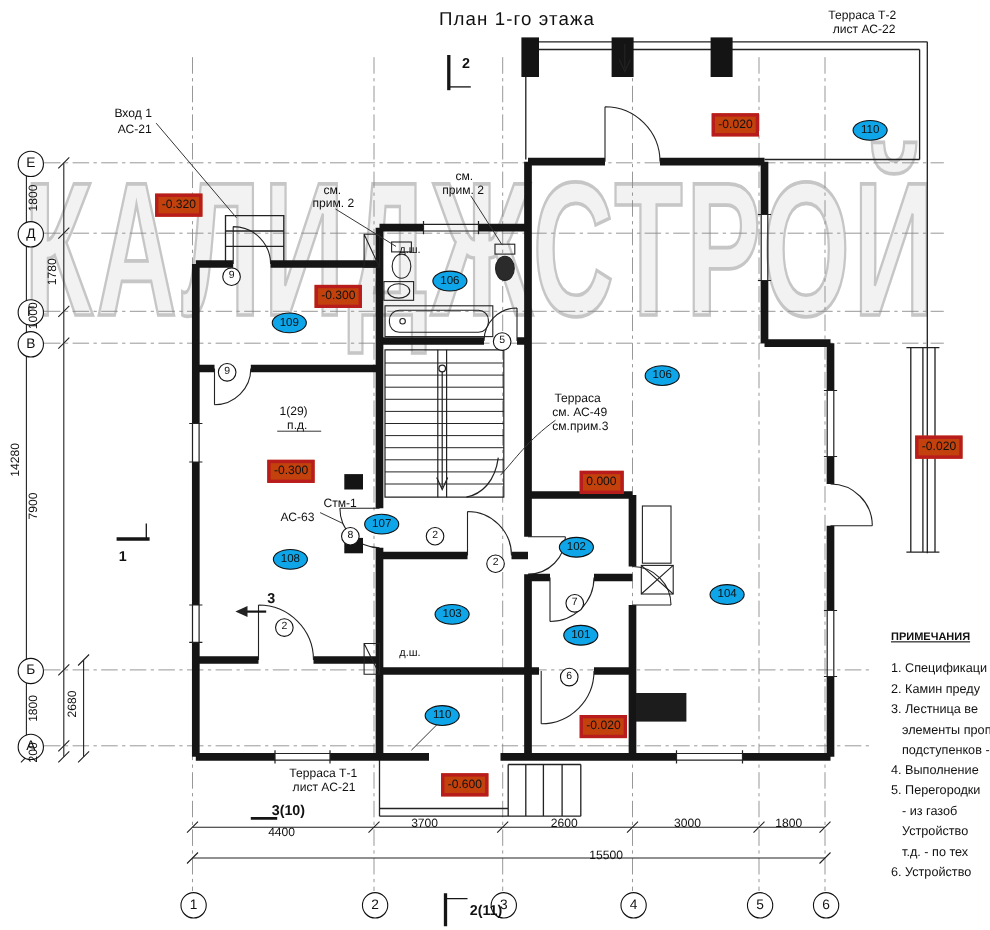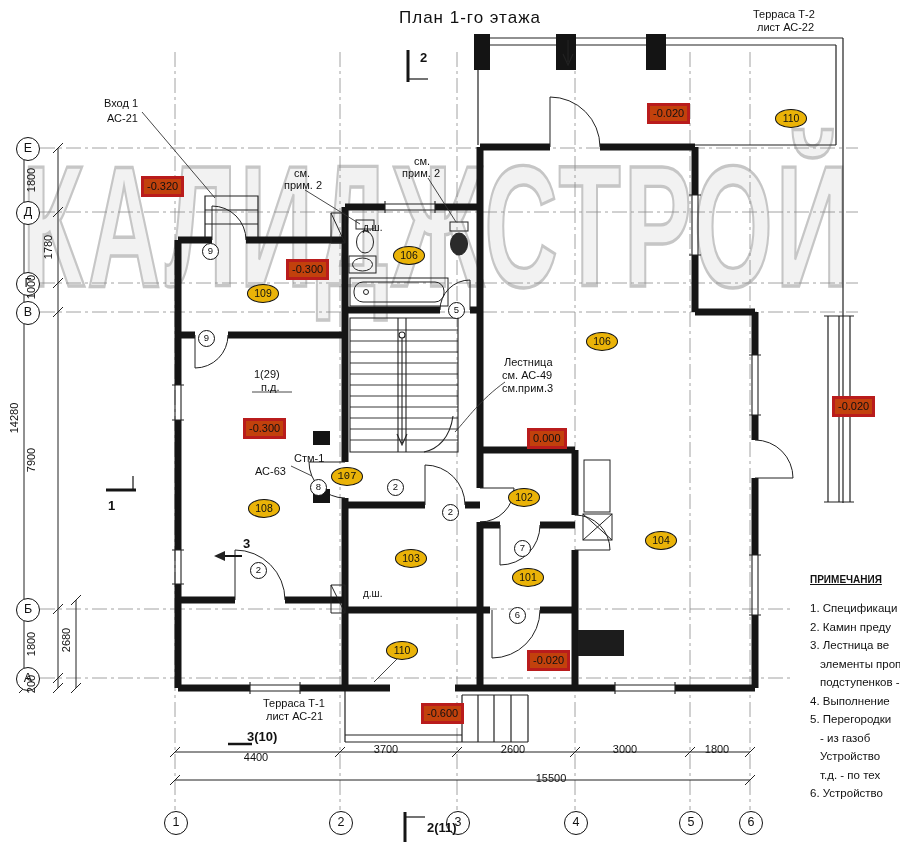--- a/index.html
+++ b/index.html
@@ -8,21 +8,21 @@
   .watermark{position:absolute;left:22px;top:128px;z-index:1;font-size:102px;font-weight:bold;
         letter-spacing:3px;transform:scaleY(1.7);transform-origin:left top;white-space:nowrap;
         color:#f2f2f2;-webkit-text-stroke:2px #c6c6c6;}
   svg.draw{position:absolute;left:0;top:0;z-index:2;}
   .lbl{position:absolute;z-index:3;font-size:11px;line-height:12px;white-space:nowrap;}
   .lbl-sm{font-size:10px;margin-left:32px;}
   .title{font-size:17px;transform:translateX(-50%);letter-spacing:1px;}
   .elev{position:absolute;z-index:3;border:3px solid #b91c1c;background:#c2410c;font-size:11px;
         line-height:14px;height:15px;padding:0 3px;white-space:nowrap;margin-left:35px;}
   .room{position:absolute;z-index:3;width:30px;height:17px;border:1px solid #111;border-radius:50%;
-        background:#eab308;font-size:10.5px;line-height:16px;text-align:center;}
+        background:#0ea5e9;font-size:10.5px;line-height:16px;text-align:center;}
   .tag{position:absolute;z-index:3;width:15px;height:15px;border:1px solid #111;border-radius:50%;
         background:#fff;font-size:9.5px;line-height:14px;text-align:center;}
   .bubble{position:absolute;z-index:3;width:22px;height:22px;border:1.4px solid #111;border-radius:50%;
         background:#fff;font-size:12.5px;line-height:21px;text-align:center;}
   .dimb{position:absolute;z-index:3;font-size:11px;transform:translate(-50%,-50%);white-space:nowrap;}
   .dimv{position:absolute;z-index:3;font-size:11px;transform:translate(-50%,-50%) rotate(-90deg);white-space:nowrap;}
   .sec{position:absolute;z-index:3;font-size:13px;font-weight:bold;}
   #notes{position:absolute;z-index:3;left:810px;top:574px;width:90px;height:271px;overflow:hidden;font-size:11.5px;}
   #notes .nt{font-weight:bold;text-decoration:underline;margin-bottom:14px;font-size:10px;}
   .note-line{line-height:18.5px;white-space:nowrap;}
@@ -173,44 +173,44 @@
   <div class="lbl" style="left:104px;top:97px;">Вход 1</div>
   <div class="lbl" style="left:107px;top:112px;">АС-21</div>
   <div class="lbl" style="left:753px;top:8px;">Терраса Т-2</div>
   <div class="lbl" style="left:757px;top:21px;">лист АС-22</div>
   <div class="lbl" style="left:263px;top:697px;">Терраса Т-1</div>
   <div class="lbl" style="left:266px;top:710px;">лист АС-21</div>
   <div class="lbl" style="left:294px;top:167px;">см.</div>
   <div class="lbl" style="left:284px;top:179px;">прим. 2</div>
   <div class="lbl" style="left:414px;top:155px;">см.</div>
   <div class="lbl" style="left:402px;top:167px;">прим. 2</div>
-  <div class="lbl" style="left:504px;top:356px;">Лестница</div>
+  <div class="lbl" style="left:504px;top:356px;">Терраса</div>
   <div class="lbl" style="left:502px;top:369px;">см. АС-49</div>
   <div class="lbl" style="left:502px;top:382px;text-align:center;">см.прим.3</div>
   <div class="lbl" style="left:255px;top:452px;margin-left:39px;">Стм-1</div>
   <div class="lbl" style="left:255px;top:465px;">АС-63</div>
   <div class="lbl" style="left:254px;top:368px;">1(29)</div>
   <div class="lbl" style="left:261px;top:381px;">п.д.</div>
   <div class="lbl lbl-sm" style="left:331px;top:222px;">д.ш.</div>
   <div class="lbl lbl-sm" style="left:331px;top:588px;">д.ш.</div>
 
   <div class="elev" style="left:106px;top:176px;">-0.320</div>
   <div class="elev" style="left:251px;top:259px;">-0.300</div>
   <div class="elev" style="left:612px;top:103px;">-0.020</div>
   <div class="elev" style="left:208px;top:418px;">-0.300</div>
   <div class="elev" style="left:492px;top:428px;">0.000</div>
   <div class="elev" style="left:797px;top:396px;">-0.020</div>
   <div class="elev" style="left:492px;top:650px;">-0.020</div>
-  <div class="elev" style="left:386px;top:703px;">-0.600</div>
+  <div class="elev" style="left:366px;top:703px;">-0.600</div>
 
   <div class="room" style="left:775px;top:109px;">110</div>
   <div class="room" style="left:393px;top:246px;">106</div>
   <div class="room" style="left:247px;top:284px;">109</div>
   <div class="room" style="left:586px;top:332px;">106</div>
-  <div class="room" style="left:331px;top:467px;font-family:Liberation Mono, monospace;">107</div>
+  <div class="room" style="left:331px;top:467px;">107</div>
   <div class="room" style="left:248px;top:499px;">108</div>
   <div class="room" style="left:508px;top:488px;">102</div>
   <div class="room" style="left:395px;top:549px;">103</div>
   <div class="room" style="left:645px;top:531px;">104</div>
   <div class="room" style="left:512px;top:568px;">101</div>
   <div class="room" style="left:386px;top:641px;">110</div>
 
   <div class="tag" style="left:202px;top:243px;">9</div>
   <div class="tag" style="left:198px;top:330px;">9</div>
   <div class="tag" style="left:448px;top:302px;">5</div>

